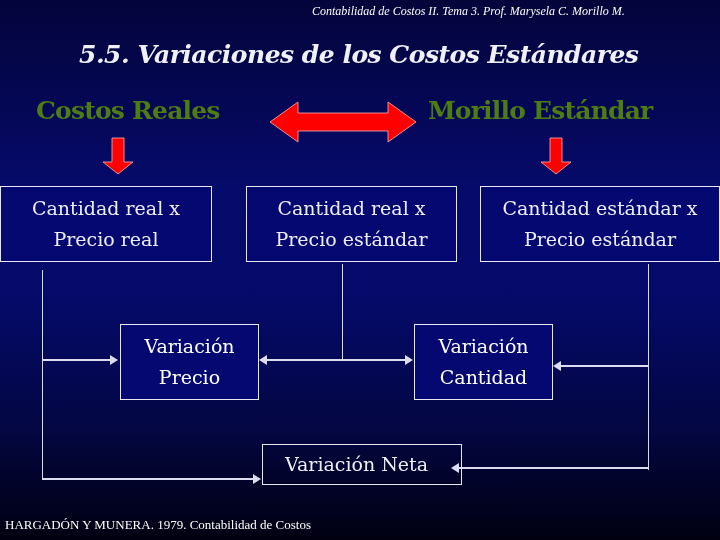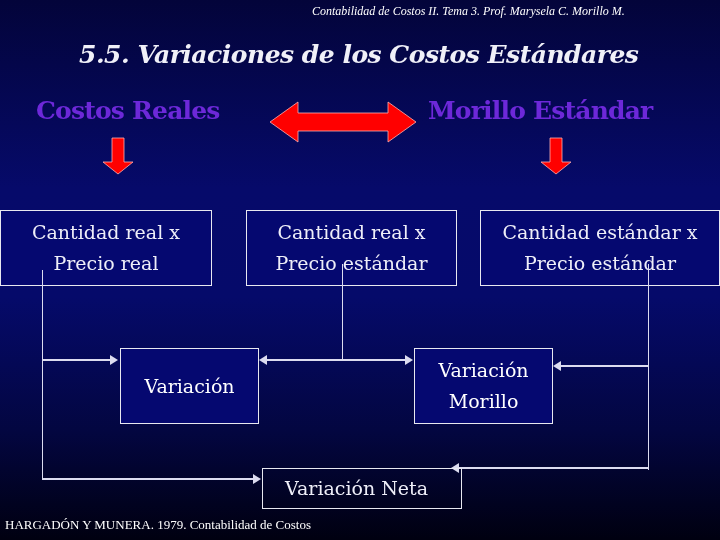--- a/index.html
+++ b/index.html
@@ -13,28 +13,27 @@
     .header-note {
       left:312px; top:4px; font-size:12px; font-style:italic;
       font-family: "Liberation Serif", serif; color:#ffffff; white-space:nowrap;
     }
     .title {
       left:40px; top:40px; font-size:25px; font-weight:bold; font-style:italic;
       font-family: "DejaVu Serif", serif; color:#f0f0f8; white-space:nowrap; letter-spacing:-0.5px;margin-left:39px;
     }
     .col-head {
       font-size:25px; font-weight:bold; font-family: "DejaVu Serif", serif;
-      color:#6d28d9; white-space:nowrap; letter-spacing:-0.8px;
+      color:#4d7c0f; white-space:nowrap; letter-spacing:-0.8px;
     }
     .box {
       border:1.5px solid #e8e8f0; background:#050870; box-sizing:border-box;
       display:flex; flex-direction:column; align-items:center; justify-content:center;
       text-align:center; font-family:"DejaVu Serif", serif; font-size:19px; line-height:31px;
       color:#eeeef8;
-      margin-top:24px;
     }
     .box.dark { background:transparent; }
     .box .yellow { color:#ffffff; }
     .hline { background:#dcdcf0; height:2px; }
     .thin { background:#dcdcf0; width:1px; }
     .source {
       left:5px; top:517px; font-size:13px; font-family:"Liberation Serif", serif;
       color:#ffffff; white-space:nowrap;
     }
     svg { position:absolute; overflow:visible; }
@@ -105,23 +104,24 @@
     <polygon points="8,0 0,5 8,10" fill="#dcdcf0"></polygon>
   </svg>
 
 <div class="abs hline" style="left:458px; top:467px; width:191px;"></div>
 <svg style="left:451px; top:463px;" width="8" height="10">
     <polygon points="8,0 0,5 8,10" fill="#dcdcf0"></polygon>
   </svg>
 
 <div class="abs box" style="left:120px; top:324px; width:139px; height:76px;">
   <span class="yellow">Variación</span>
+  <span class="yellow">Precio</span>
 </div>
 <div class="abs box" style="left:414px; top:324px; width:139px; height:76px;">
   <span class="yellow">Variación</span>
-  <span class="yellow">Morillo</span>
+  <span class="yellow">Cantidad</span>
 </div>
 
 <div class="abs box dark" style="left:262px; top:444px; width:200px; height:41px; align-items:flex-start; padding-left:22px;">
   <span>Variación Neta</span>
 </div>
 
 <div class="abs source">HARGADÓN Y MUNERA. 1979.  Contabilidad de Costos</div>
 
 </body></html>

